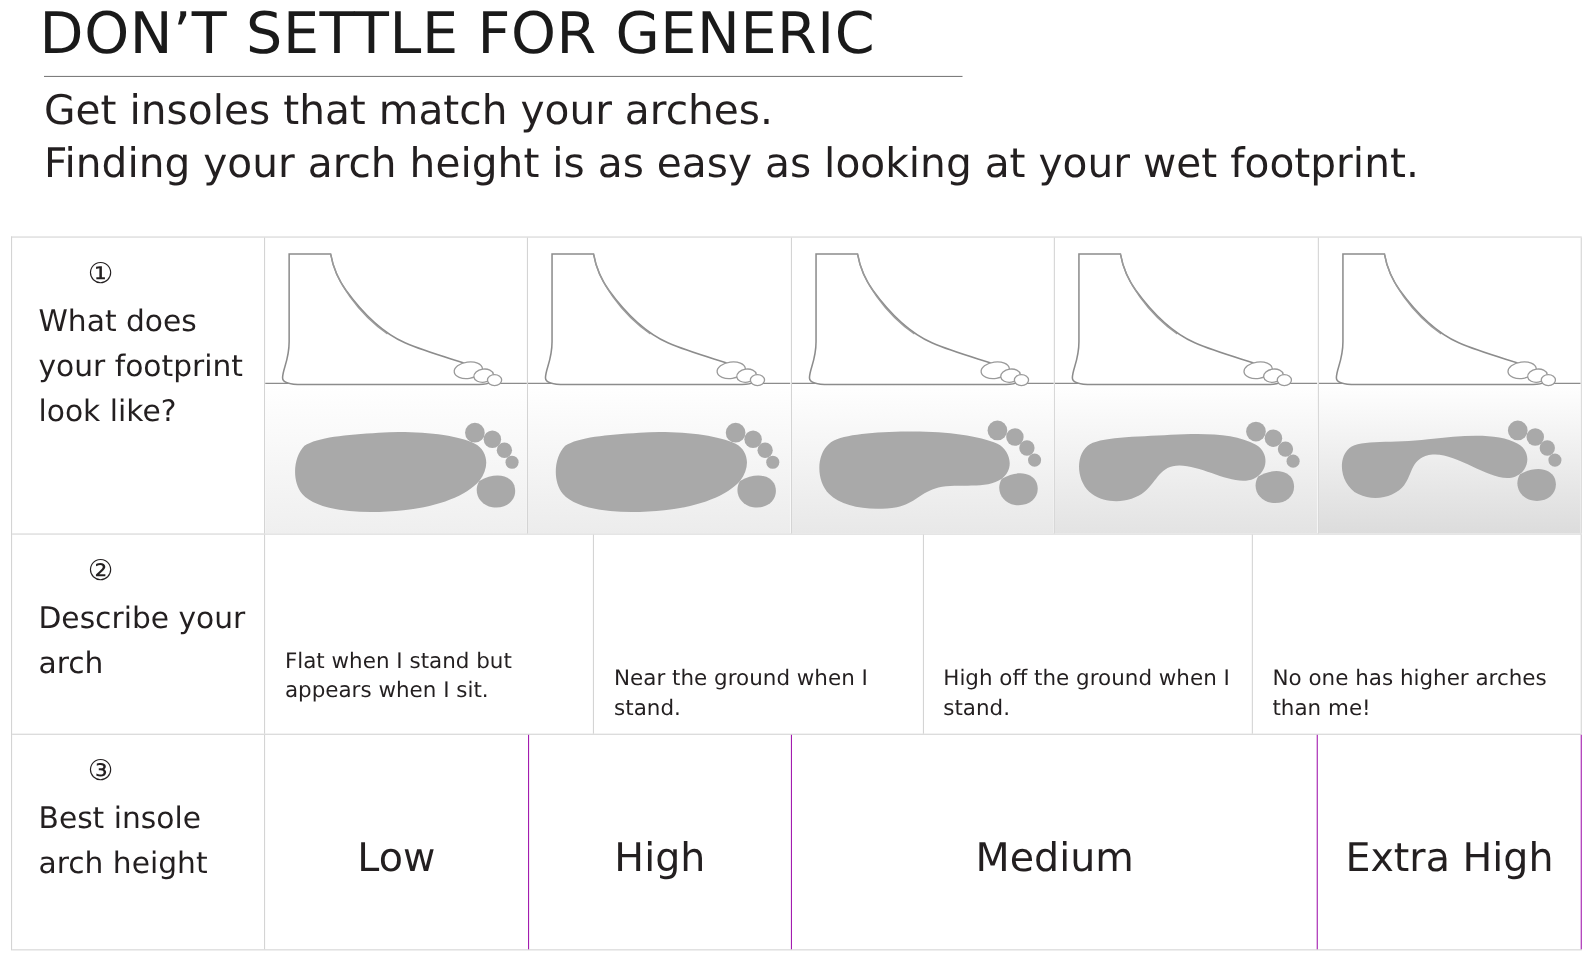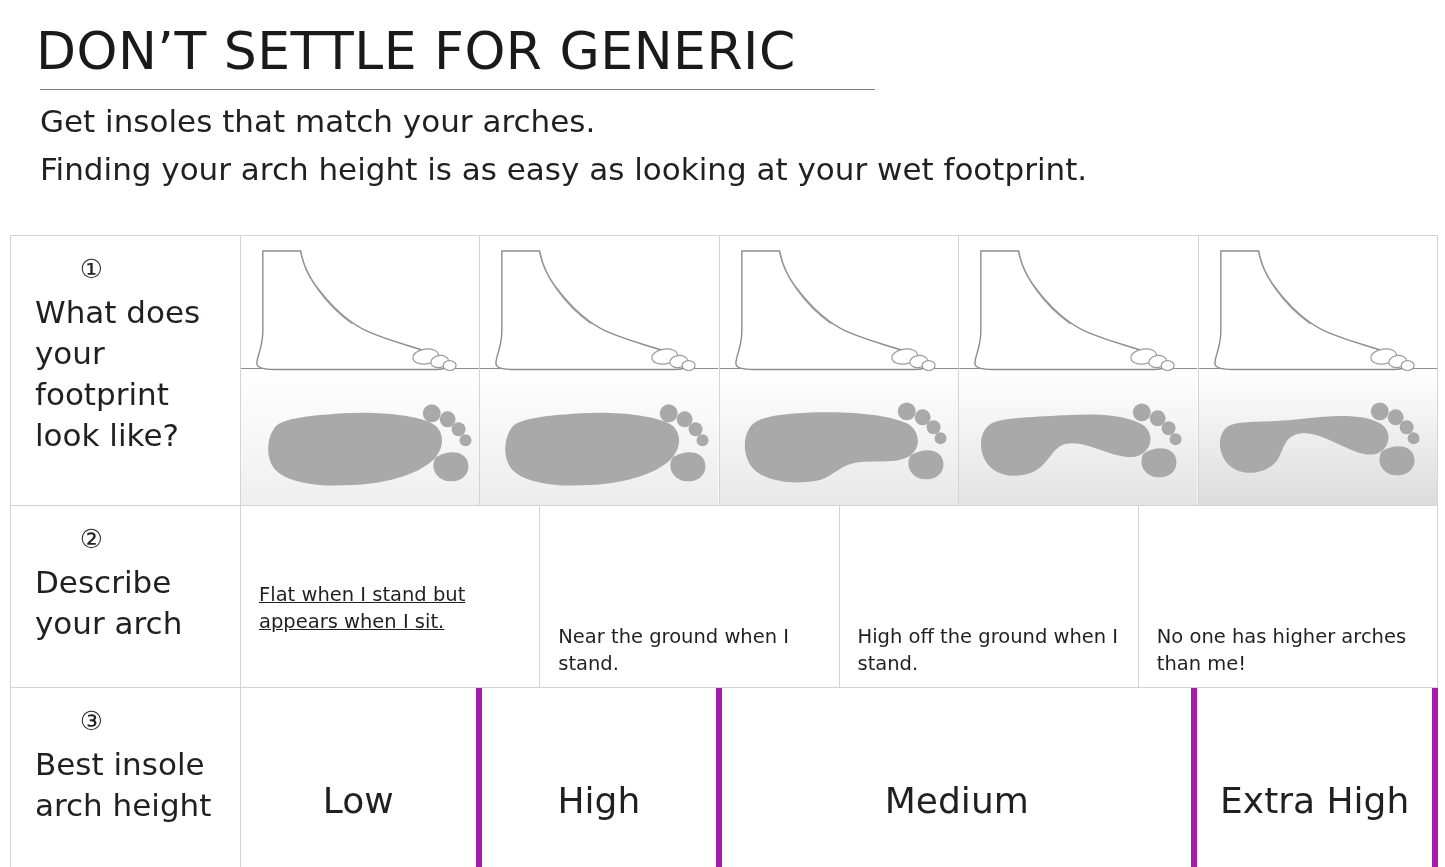--- a/index.html
+++ b/index.html
@@ -18,40 +18,39 @@
 
   .page {
     position: relative;
     width: 1445px;
     height: 867px;
   }
 
   
   .header {
     padding: 0 0 0 36px;
-    margin-top: 20px;
   }
   .headline {
     font-size: 52px;
     line-height: 58px;
     font-weight: 400;
     letter-spacing: 0.5px;
     margin: 0;
     padding-top: 2px;
     color: #1a1a1a;
     font-family: "DejaVu Sans", "Liberation Sans", sans-serif;
   }
   .rule {
     width: 835px;
     height: 1px;
     background: #7d7d7d;
     margin: 9px 0 7px 4px;
   }
   .subline {
-    font-size: 31px;
+    font-size: 37px;
     line-height: 48px;
     font-weight: 400;
     color: #231f20;
     padding-left: 4px;
   }
 
   
   .grid {
     position: absolute;
     left: 10px;
@@ -74,21 +73,21 @@
     padding: 18px 14px 14px 24px;
   }
   .step-num {
     text-align: center;
     font-size: 26px;
     line-height: 30px;
     color: #231f20;
     padding-right: 78px;
   }
   .label-text {
-    font-size: 31px;
+    font-size: 27px;
     line-height: 41px;
     color: #231f20;
     margin-top: 8px;
   }
 
   .col {
     flex: 1 1 0;
     border-right: 1px solid #d4d4d4;
     position: relative;
   }
@@ -102,30 +101,30 @@
   .row-desc { height: 182px; }
   .desc {
     font-size: 19.5px;
     line-height: 27px;
     color: #231f20;
     padding: 0 18px;
     position: absolute;
     left: 0; right: 0;
   }
   .desc.d0 { top: 104px; }
-  .desc.d1 { top: 75px; text-decoration: underline; }
+  .desc.d1 { top: 101px; }
   .desc.d2 { top: 117px; }
   .desc.d3 { top: 117px; }
   .desc.d4 { top: 117px; }
 
   
   .row-arch { height: 196px; }
   .row-arch .label-cell { padding-top: 18px; }
   .arch-cell {
-    border-right: 6px solid #a21caf;
+    border-right: 1px solid #a21caf;
     display: flex;
     align-items: flex-start;
     justify-content: center;
     padding-top: 93px;
     font-size: 36px;
     line-height: 40px;
     color: #231f20;
   }
 
   .w-single { flex: 1 1 0; }

